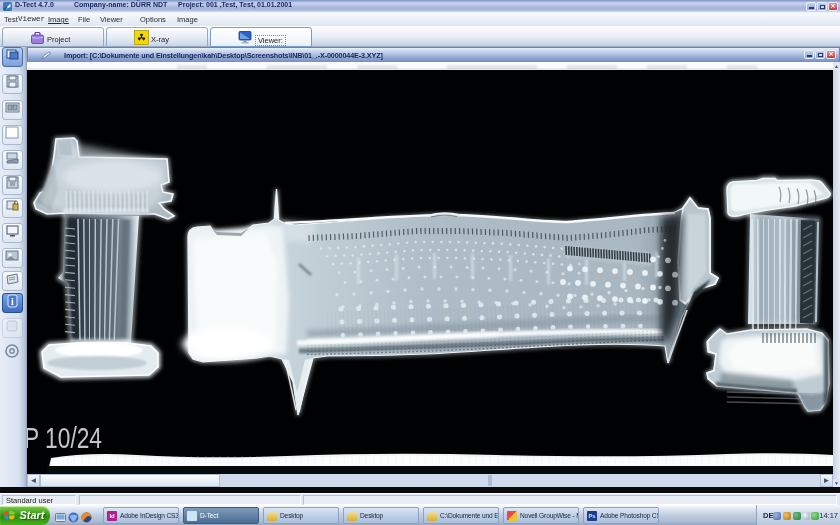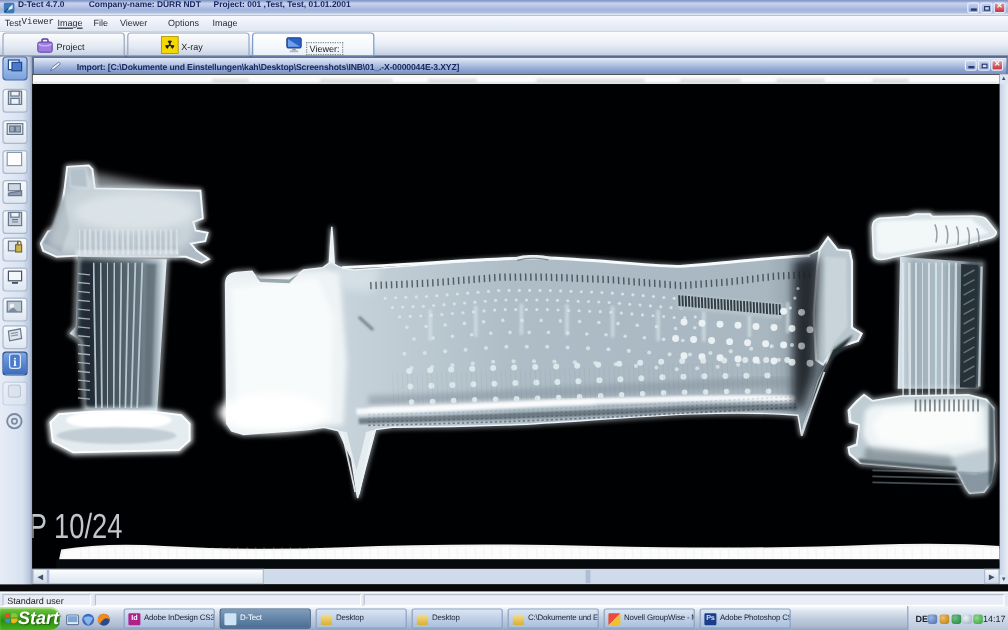--- a/index.html
+++ b/index.html
@@ -72,21 +72,21 @@
   background:#e3e9f3; border-top:1px solid #fff; font-size:7.5px; color:#222; }
 .spanel { position:absolute; top:1px; height:10px; border:1px solid #b6c2d4;
   border-right-color:#fff; border-bottom-color:#fff; background:#e9eef6;padding-left:12px; }
 
 
 #taskbar { left:0; top:505px; width:840px; height:20px;
   background:linear-gradient(to bottom,#fdfdfe 0%,#e2e8f2 18%,#c2cede 50%,#aebdd3 82%,#93a5c0 100%); }
 #startbtn { position:absolute; left:0; top:1px; width:50px; height:19px;
   border-radius:0 8px 8px 0; background:linear-gradient(to bottom,#7ec850 0%,#3aa315 42%,#2c8f0c 58%,#46b31e 100%);
   box-shadow:inset 0 1px 1px #c8f2a8; color:#fff; font-style:italic; font-weight:bold;
-  font-size:15px; text-align:center; line-height:19px; text-shadow:1px 1px 1px #1c5c08; }
+  font-size:11px; text-align:center; line-height:19px; text-shadow:1px 1px 1px #1c5c08; }
 .taskbtn { position:absolute; top:2px; height:17px; width:76px; border-radius:2px;
   background:linear-gradient(to bottom,#dbe6f4 0%,#c2d2e8 45%,#aabfdc 100%); border:1px solid #8aa2c4;
   font-size:6.6px; letter-spacing:-0.15px; color:#1c2430; overflow:hidden; white-space:nowrap; }
 .taskbtn.pressed { background:linear-gradient(to bottom,#7f9cba,#4a6e94); color:#fff; border-color:#3c5e84; }
 .taskbtn .ti { position:absolute; left:3px; top:3px; width:10px; height:10px; border-radius:1px; }
 .taskbtn .tl { position:absolute; left:16px; top:4px; }
 .ql { position:absolute; top:4px; width:12px; height:12px; }
 .ti.fold { background:linear-gradient(to bottom,#f8e494,#d8ae34); clip-path:polygon(0 15%,38% 15%,48% 0,58% 15%,100% 15%,100% 100%,0 100%); }
 .tico { position:absolute; top:7px; width:8px; height:8px; border-radius:2px; }
 #tray { position:absolute; right:0; top:0; width:84px; height:20px;

